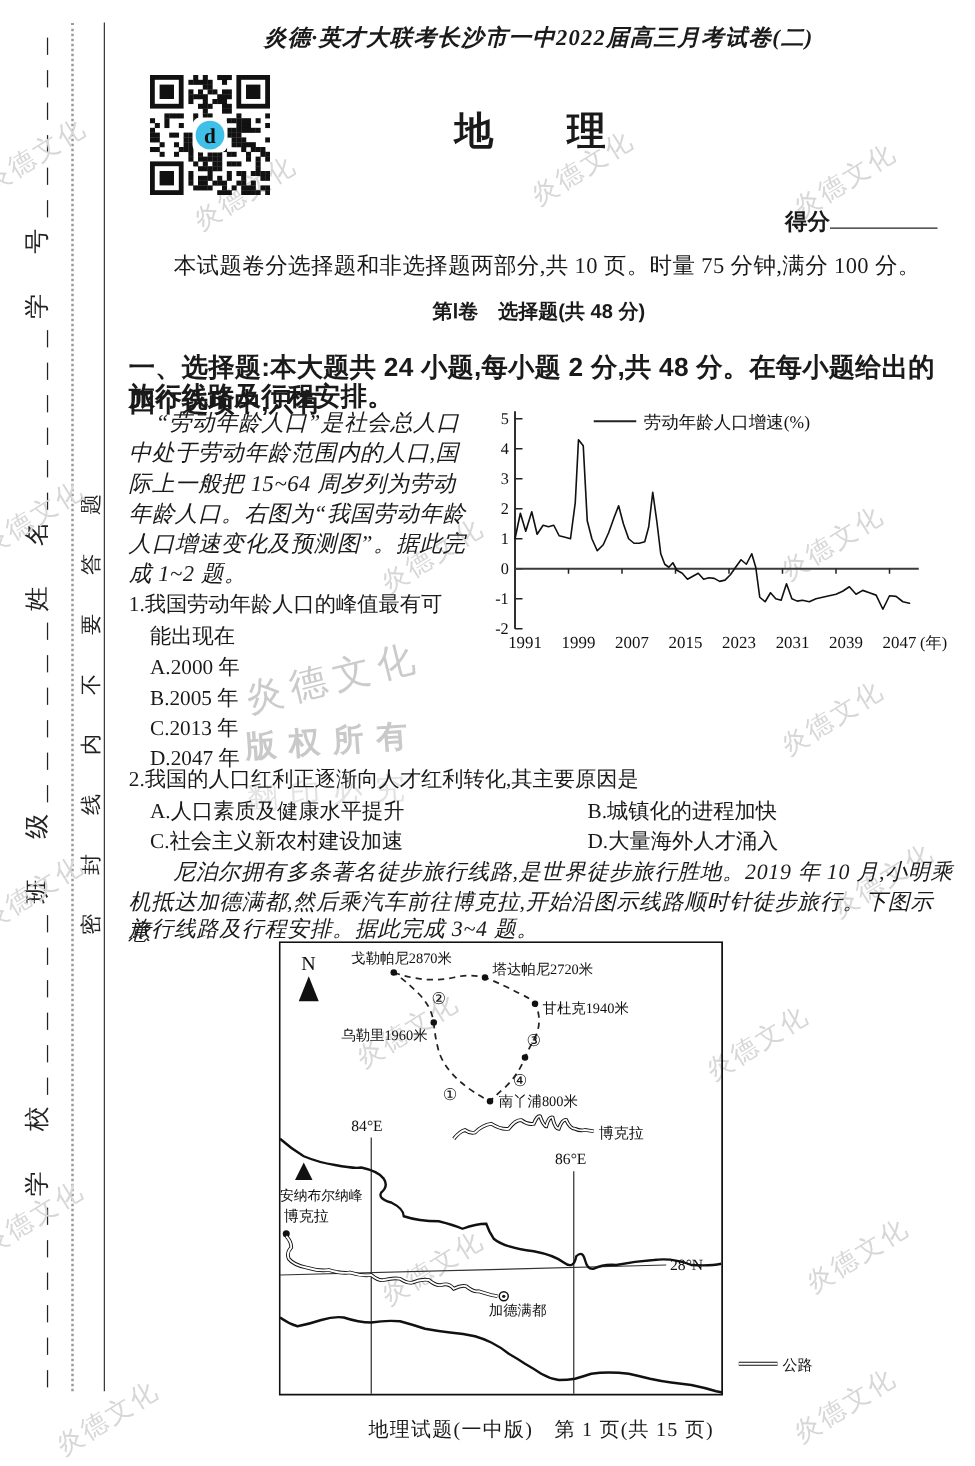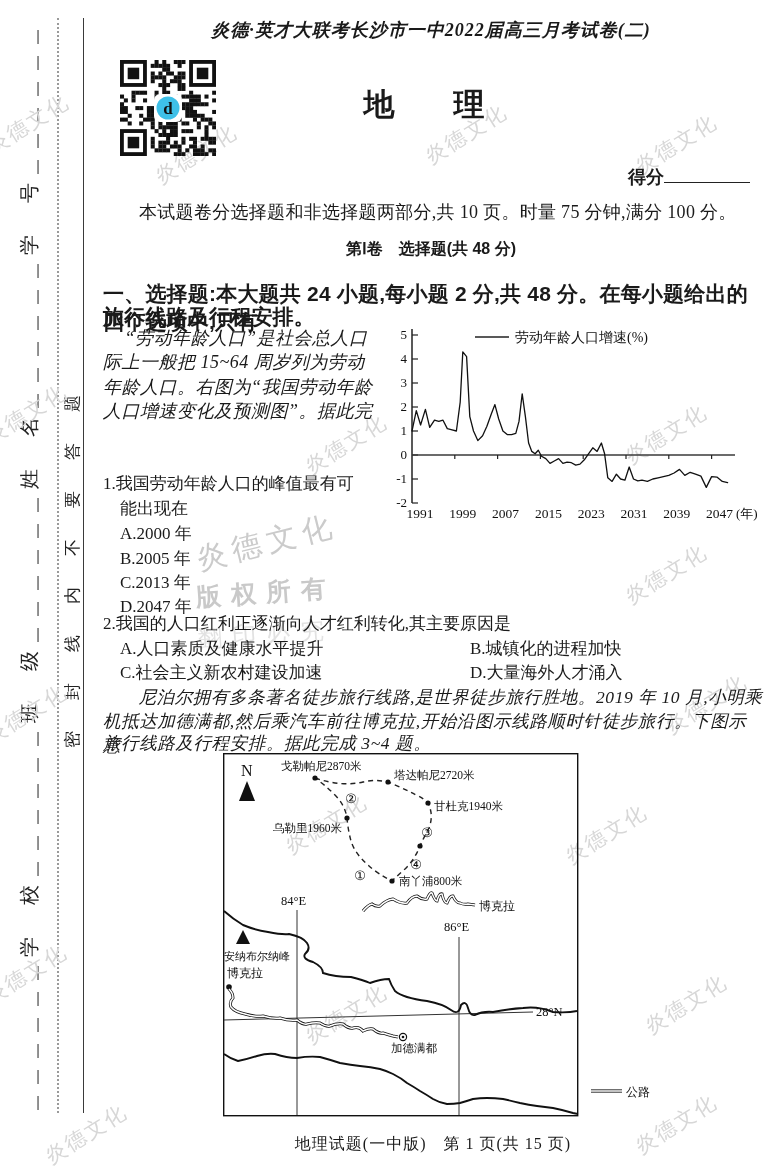--- a/index.html
+++ b/index.html
@@ -300,23 +300,25 @@
 
 <div class="abs score"><span class="sans">得分</span><span class="line"></span></div>
 
 <div class="abs intro">本试题卷分选择题和非选择题两部分,共 10 页。时量 75 分钟,满分 100 分。</div>
 <div class="abs heading sans">第Ⅰ卷　选择题(共 48 分)</div>
 <div class="abs instr sans" style="top:280px">一、选择题:本大题共 24 小题,每小题 2 分,共 48 分。在每小题给出的四个选项中,只有</div>
 <div class="abs instr sans" style="top:303px">旅行线路及行程安排。</div>
 
 <div class="abs ctx1">
   <div class="ind">“劳动年龄人口”是社会总人口</div>
+  <div>中处于劳动年龄范围内的人口,国</div>
   <div>际上一般把 15~64 周岁列为劳动</div>
   <div>年龄人口。右图为“我国劳动年龄</div>
   <div>人口增速变化及预测图”。据此完</div>
+  <div>成 1~2 题。</div>
 </div>
 
 <div class="abs stem" style="top:472px">1.我国劳动年龄人口的峰值最有可</div>
 <div class="abs stem" style="top:497px;left:120px">能出现在</div>
 <div class="abs opt" style="top:522px">A.2000 年</div>
 <div class="abs opt" style="top:547px">B.2005 年</div>
 <div class="abs opt" style="top:571px">C.2013 年</div>
 <div class="abs opt" style="top:595px">D.2047 年</div>
 
 <svg id="growth-chart" class="abs" style="left:396px;top:326px" width="372" height="200" viewBox="0 0 372 200">

